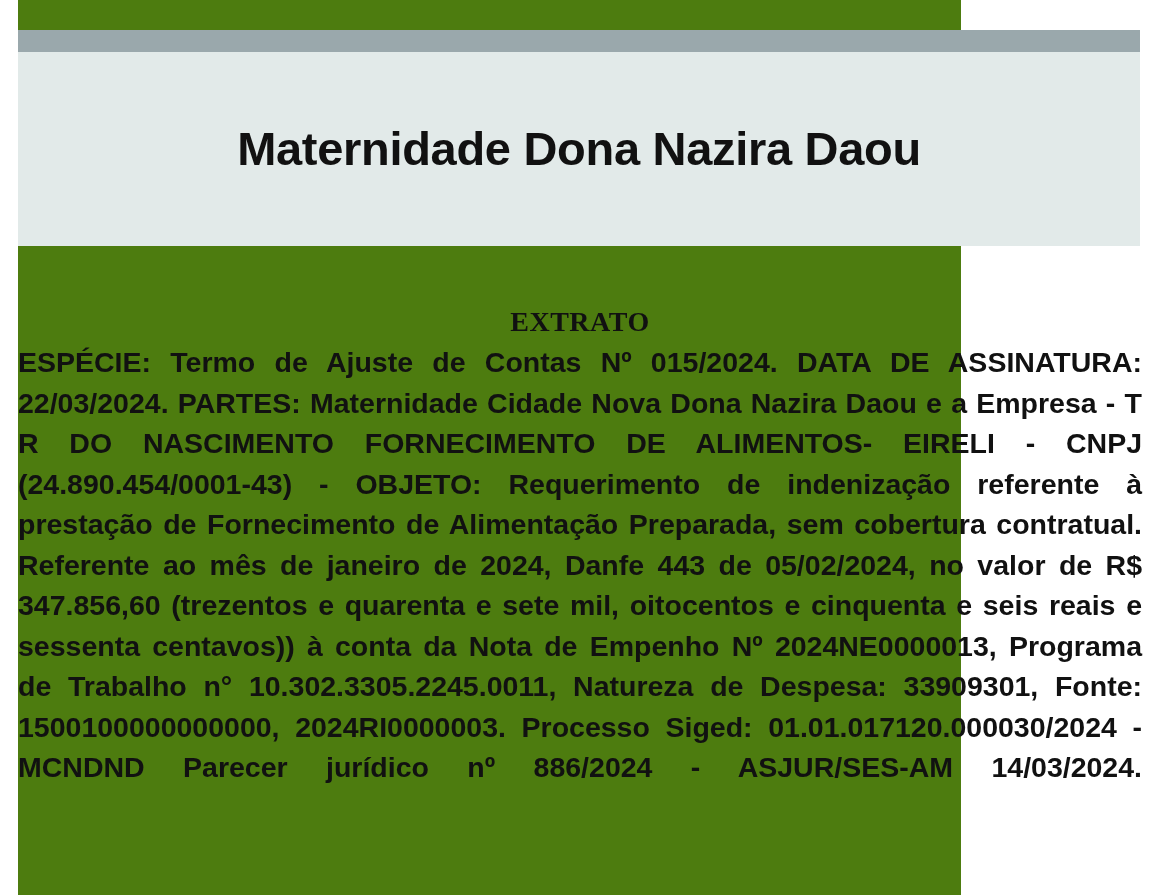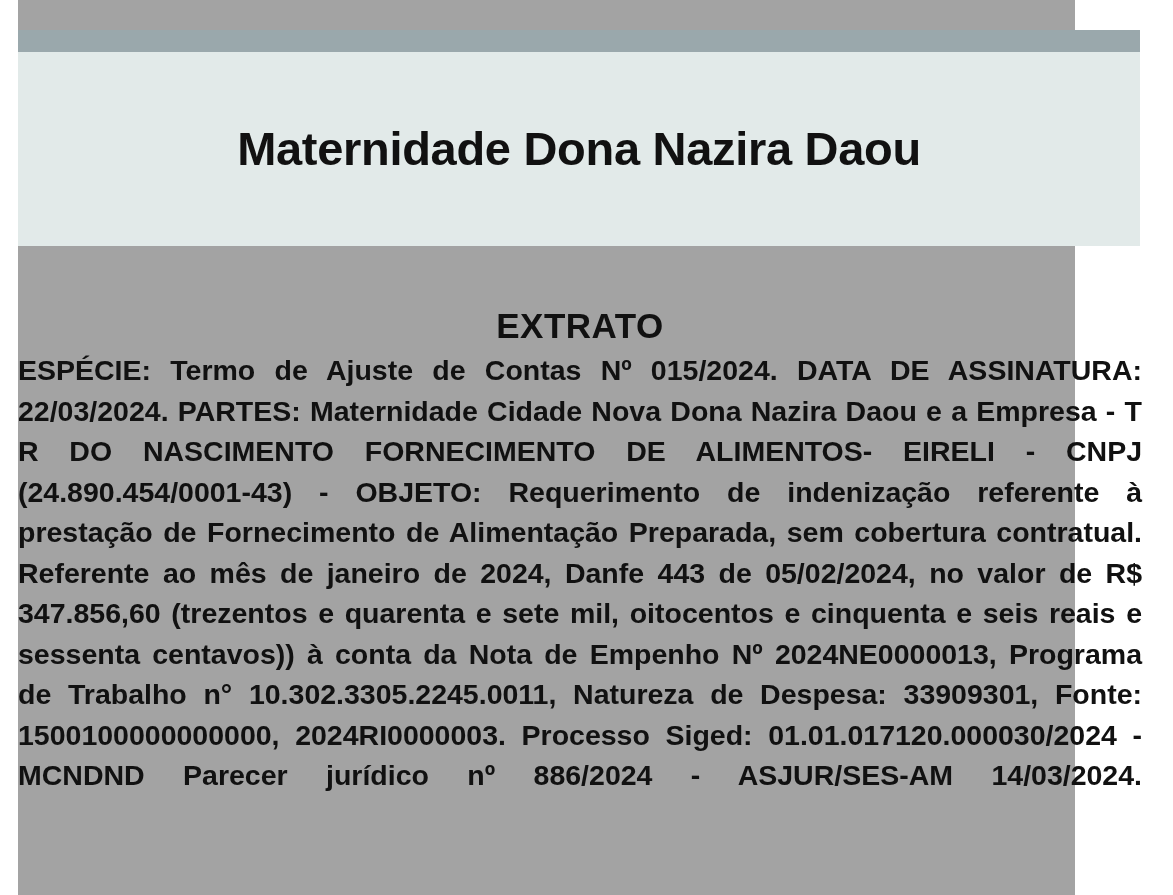--- a/index.html
+++ b/index.html
@@ -9,24 +9,23 @@
   body {
     width: 1173px;
     height: 895px;
     background: #ffffff;
     font-family: "Liberation Sans", sans-serif;
     color: #111111;
     overflow: hidden;
   }
   .page {
     position: relative;
-    width: 1062px;
+    width: 961px;
     height: 895px;
-    background: #a3a3a3;
-    padding-left: 13px;
+    background: #4d7c0f;
   }
   .left-rule {
     position: absolute;
     left: 0;
     top: 0;
     width: 18px;
     height: 895px;
     background: #ffffff;
   }
   .header-block {
@@ -58,25 +57,26 @@
     font-family: "Liberation Sans", sans-serif;
   }
   .body-block {
     position: absolute;
     left: 18px;
     top: 296px;
     width: 1124px;
   }
   .extrato-heading {
     text-align: center;
-    font-size: 35px;
+    font-size: 28px;
     font-weight: bold;
     letter-spacing: 0.5px;
     margin: 10px 0 0 0;
     color: #111111;
+    font-family: Liberation Serif, serif;
   }
   .extrato-body {
     margin: 4px 0 0 0;
     font-size: 28.5px;
     line-height: 40.5px;
     text-align: justify;
     text-justify: inter-word;
     color: #111111;
     word-spacing: 0.2px;
     font-weight: bold;

